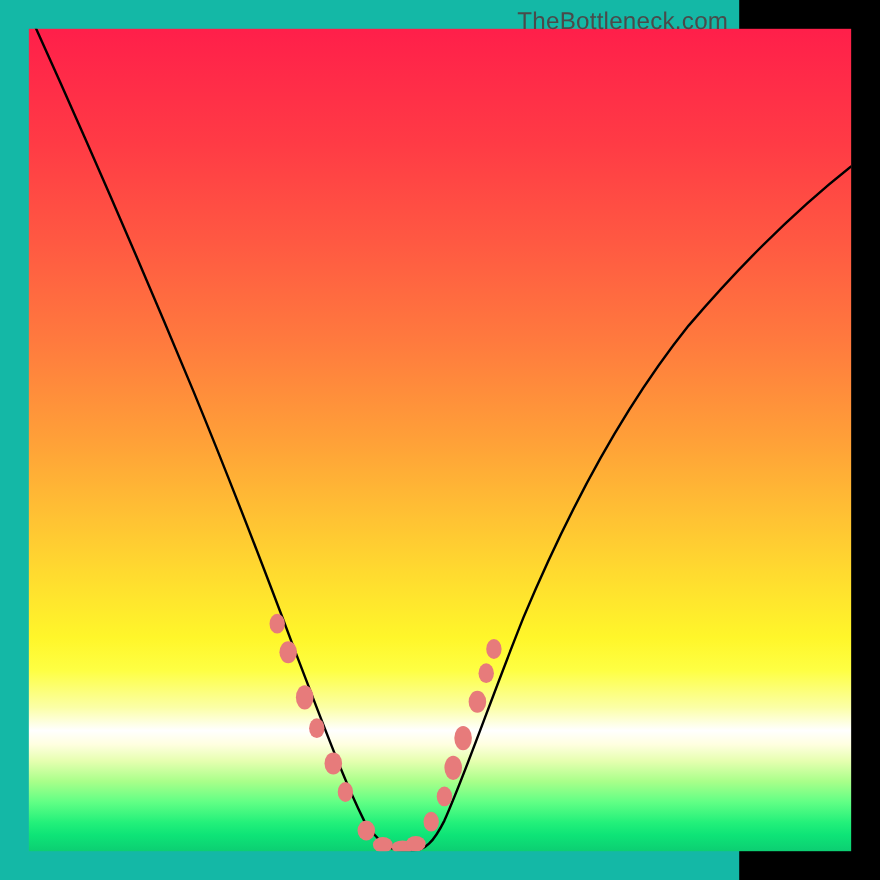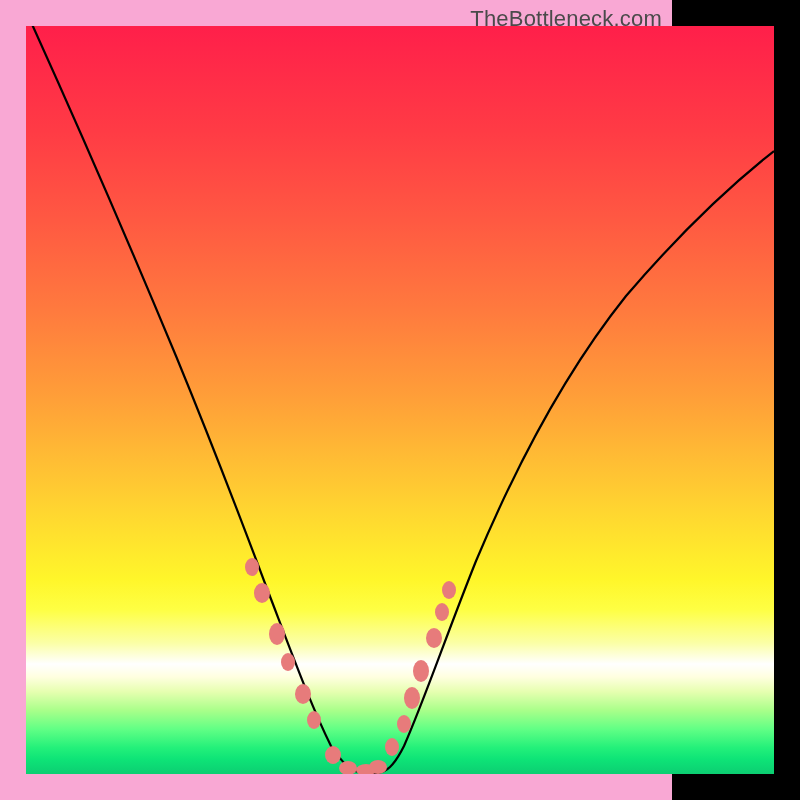--- a/index.html
+++ b/index.html
@@ -1,16 +1,16 @@
 <!DOCTYPE html>
 <html><head>
 <meta charset="utf-8">
 <style>
 html,body{margin:0;padding:0;width:800px;height:800px;overflow:hidden;background:#000;font-family:Arial,Helvetica,sans-serif}
-.frame{position:absolute;left:0;top:0;width:672px;height:800px;background:#f9a8d4}
+.frame{position:absolute;left:0;top:0;width:672px;height:800px;background:#14b8a6}
 .plot{position:absolute;left:26px;top:26px;width:748px;height:748px;overflow:hidden}
 .gradient{position:absolute;left:0;top:0;width:748px;height:748px;background:linear-gradient(to bottom,
  #ff1f4a 0%,
  #ff2b48 6%,
  #ff3b45 14%,
  #ff5942 26%,
  #ff7a3e 38%,
  #ffa038 50%,
  #ffc433 60%,
  #ffe12e 68%,

